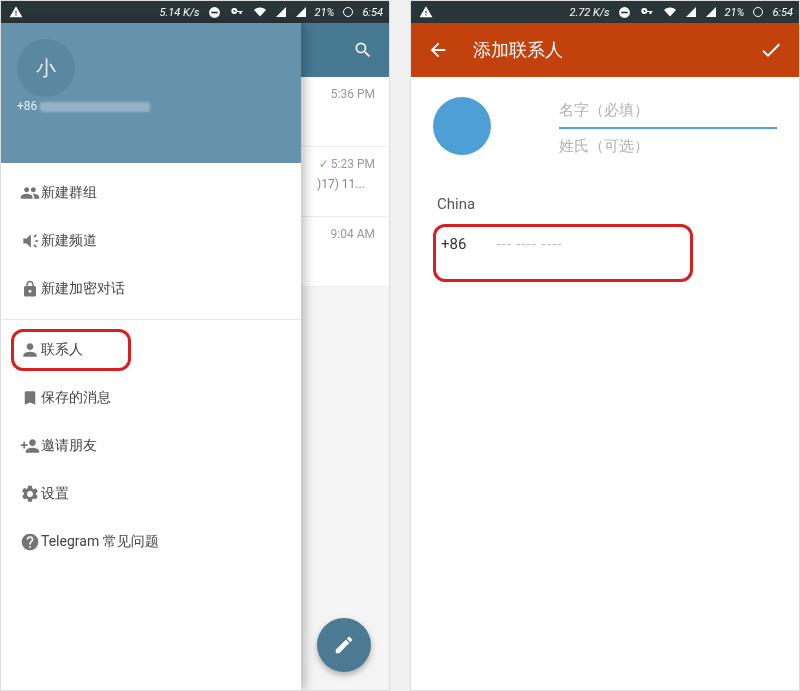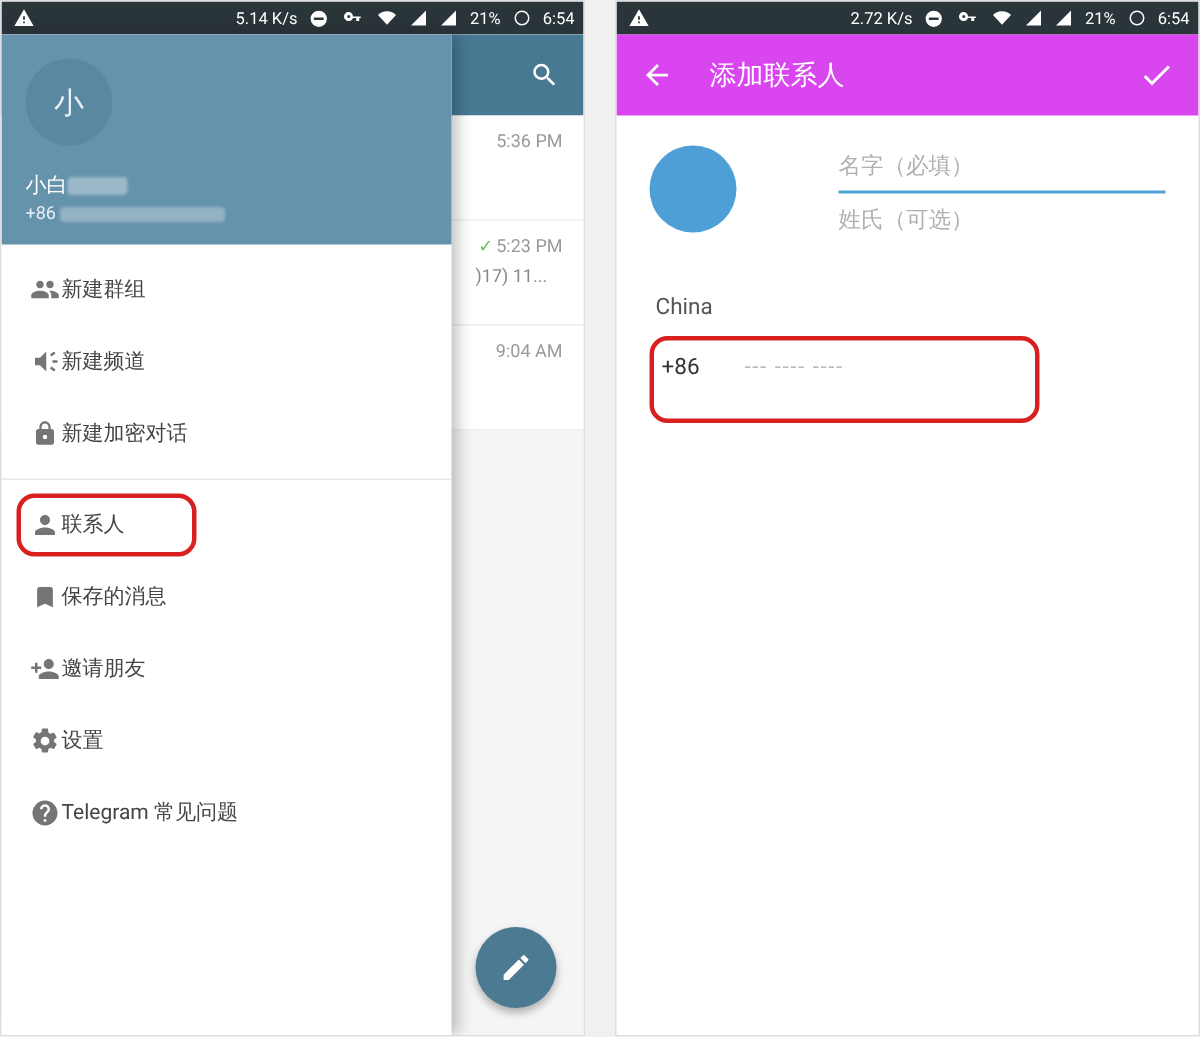--- a/index.html
+++ b/index.html
@@ -24,20 +24,21 @@
     .status-bar {
       height: 22px;
       background: #2a3539;
       color: #fff;
       display: flex;
       align-items: center;
       justify-content: center;
       padding: 0 6px;
       font-size: 11px;
       gap: 8px;
+      font-style: italic;
     }
     .status-bar .left-icon {
       margin-right: auto;
       margin-left: 2px;
     }
     .status-bar .ico {
       display: inline-flex;
       align-items: center;
     }
     
@@ -154,21 +155,21 @@
     .highlight-box {
       position: absolute;
       border: 3px solid #d92020;
       border-radius: 12px;
       pointer-events: none;
     }
     .hl1 { left: 10px; top: 328px; width: 120px; height: 42px; }
     
     .appbar2 {
       height: 54px;
-      background: #d946ef;
+      background: #c2410c;
       display: flex;
       align-items: center;
       padding: 0 16px;
       gap: 24px;
       color: #fff;
     }
     .appbar2 .title { font-size: 18px; flex: 1; }
     .content2 {
       padding: 16px 22px;
     }
@@ -281,21 +282,20 @@
           <path d="M3 17.25V21h3.75L17.81 9.94l-3.75-3.75L3 17.25zM20.71 7.04a1 1 0 0 0 0-1.41l-2.34-2.34a1 1 0 0 0-1.41 0l-1.83 1.83 3.75 3.75 1.83-1.83z"></path>
         </svg>
     </div>
   </div>
 
   <div class="drawer">
     <div class="drawer-header">
       <div class="avatar-drawer">
         <span>小</span>
       </div>
-      <div class="drawer-name"><span>小白</span><span class="blur-strip" style="width:40px;height:12px;"></span></div>
       <div class="drawer-phone"><span>+86</span> <span class="blur-strip"></span></div>
     </div>
     <div class="drawer-list">
       <div class="drawer-item">
         <span class="dicon">
             <svg width="20" height="20" viewBox="0 0 24 24" fill="#757575">
               <path d="M16 11c1.66 0 3-1.34 3-3s-1.34-3-3-3-3 1.34-3 3 1.34 3 3 3zm-8 0c1.66 0 3-1.34 3-3S9.66 5 8 5 5 6.34 5 8s1.34 3 3 3zm0 2c-2.33 0-7 1.17-7 3.5V19h14v-2.5C15 14.17 10.33 13 8 13zm8 0c-.29 0-.62.02-.97.05 1.16.84 1.97 1.97 1.97 3.45V19h6v-2.5c0-2.33-4.67-3.5-7-3.5z"></path>
             </svg>
           </span>
         <span>新建群组</span>

